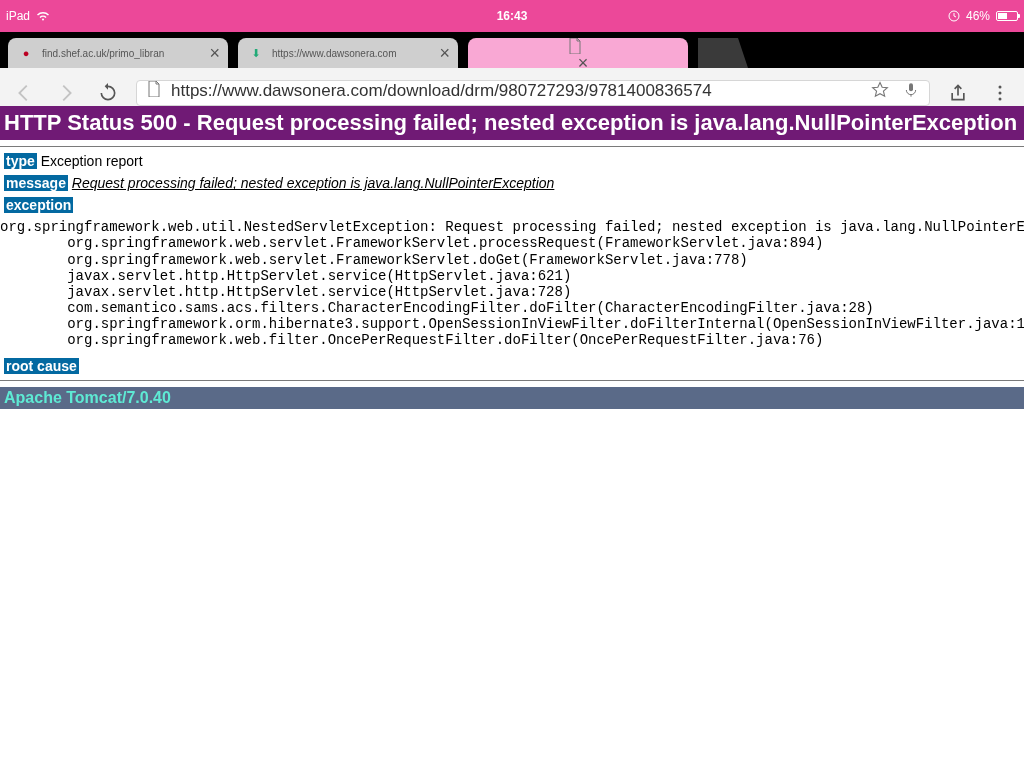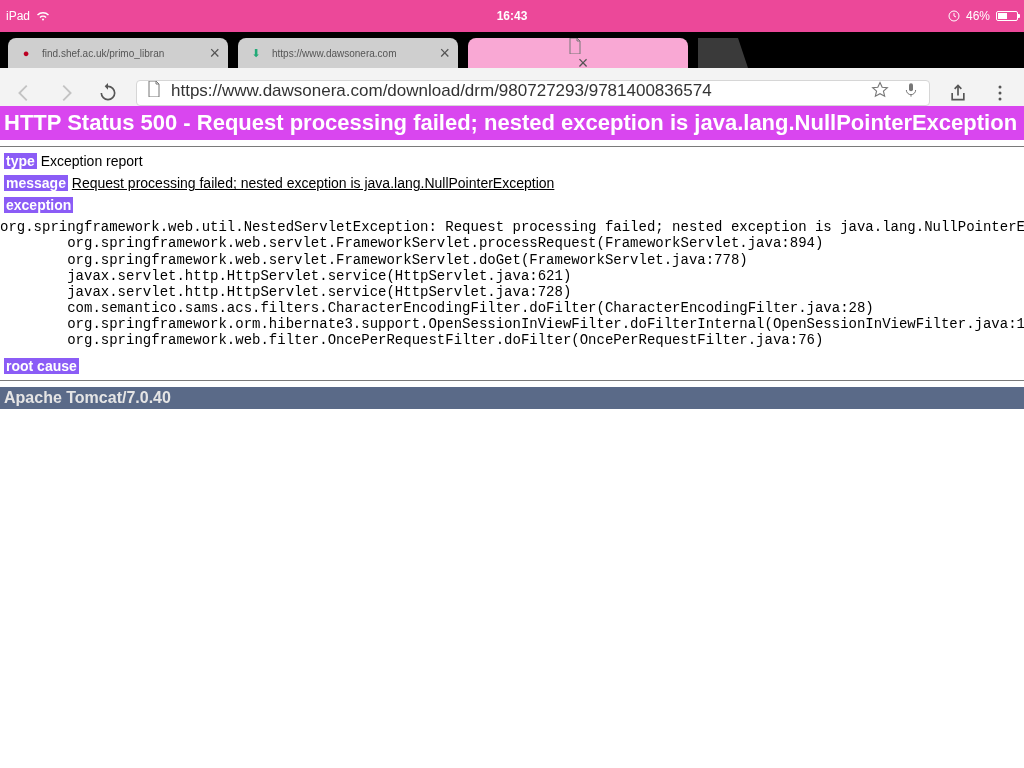--- a/index.html
+++ b/index.html
@@ -30,27 +30,27 @@
 .tbtn { width:28px; height:28px; display:flex; align-items:center; justify-content:center; color:#6f6f6f; }
 .tbtn.disabled { color:#c3c3c3; }
 .omnibox { flex:1; height:26px; background:#fff; border:1px solid #d6d6d6; border-radius:4px; display:flex; align-items:flex-start; padding:0 10px; gap:10px; }
 .omnibox .lock { color:#6a6a6a; font-size:14px; }
 .omnibox .url { flex:1; font-size:17px; color:#333; white-space:nowrap; overflow:hidden; }
 .omnibox .right-icons { display:flex; gap:14px; color:#6a6a6a; align-items:center;}
 
 
 .content { position:absolute; top:106px; left:0; right:0; bottom:0; overflow:auto; background:#fff; }
 .page { padding: 0; font-family: Arial, sans-serif; }
-.h1bar { background:#d946ef; color:#fff; font-weight:bold; font-size:22px; padding:4px 4px; line-height:1.2; }
+.h1bar { background:#701a75; color:#fff; font-weight:bold; font-size:22px; padding:4px 4px; line-height:1.2; }
 hr.noshade { border:none; border-top:1px solid #7a7a7a; margin:6px 0; }
-.lbl { background:#8b5cf6; color:#fff; font-weight:bold; padding:0 2px; font-size:14px; }
+.lbl { background:#0369a1; color:#fff; font-weight:bold; padding:0 2px; font-size:14px; }
 .row { font-size:14px; margin:6px 4px; color:#000; }
-.row u { text-decoration: underline; }
+.row u { text-decoration: underline; font-style: italic; }
 pre.trace { font-family: "Courier New", monospace; font-size:14px; white-space:pre; margin:4px 0 10px 0; line-height:1.15; overflow:hidden; }
-.h3bar { background:#5a6a88; color:#e5e5e5; font-weight:bold; padding:2px 4px; font-size:16px; }
+.h3bar { background:#5a6a88; color:#5eead4; font-weight:bold; padding:2px 4px; font-size:16px; }
 
 svg { display:block; }
 </style>
 </head>
 <body>
 
 <div class="statusbar">
   <div class="left">
     <span>iPad</span>
     <span class="wifi-icon">

